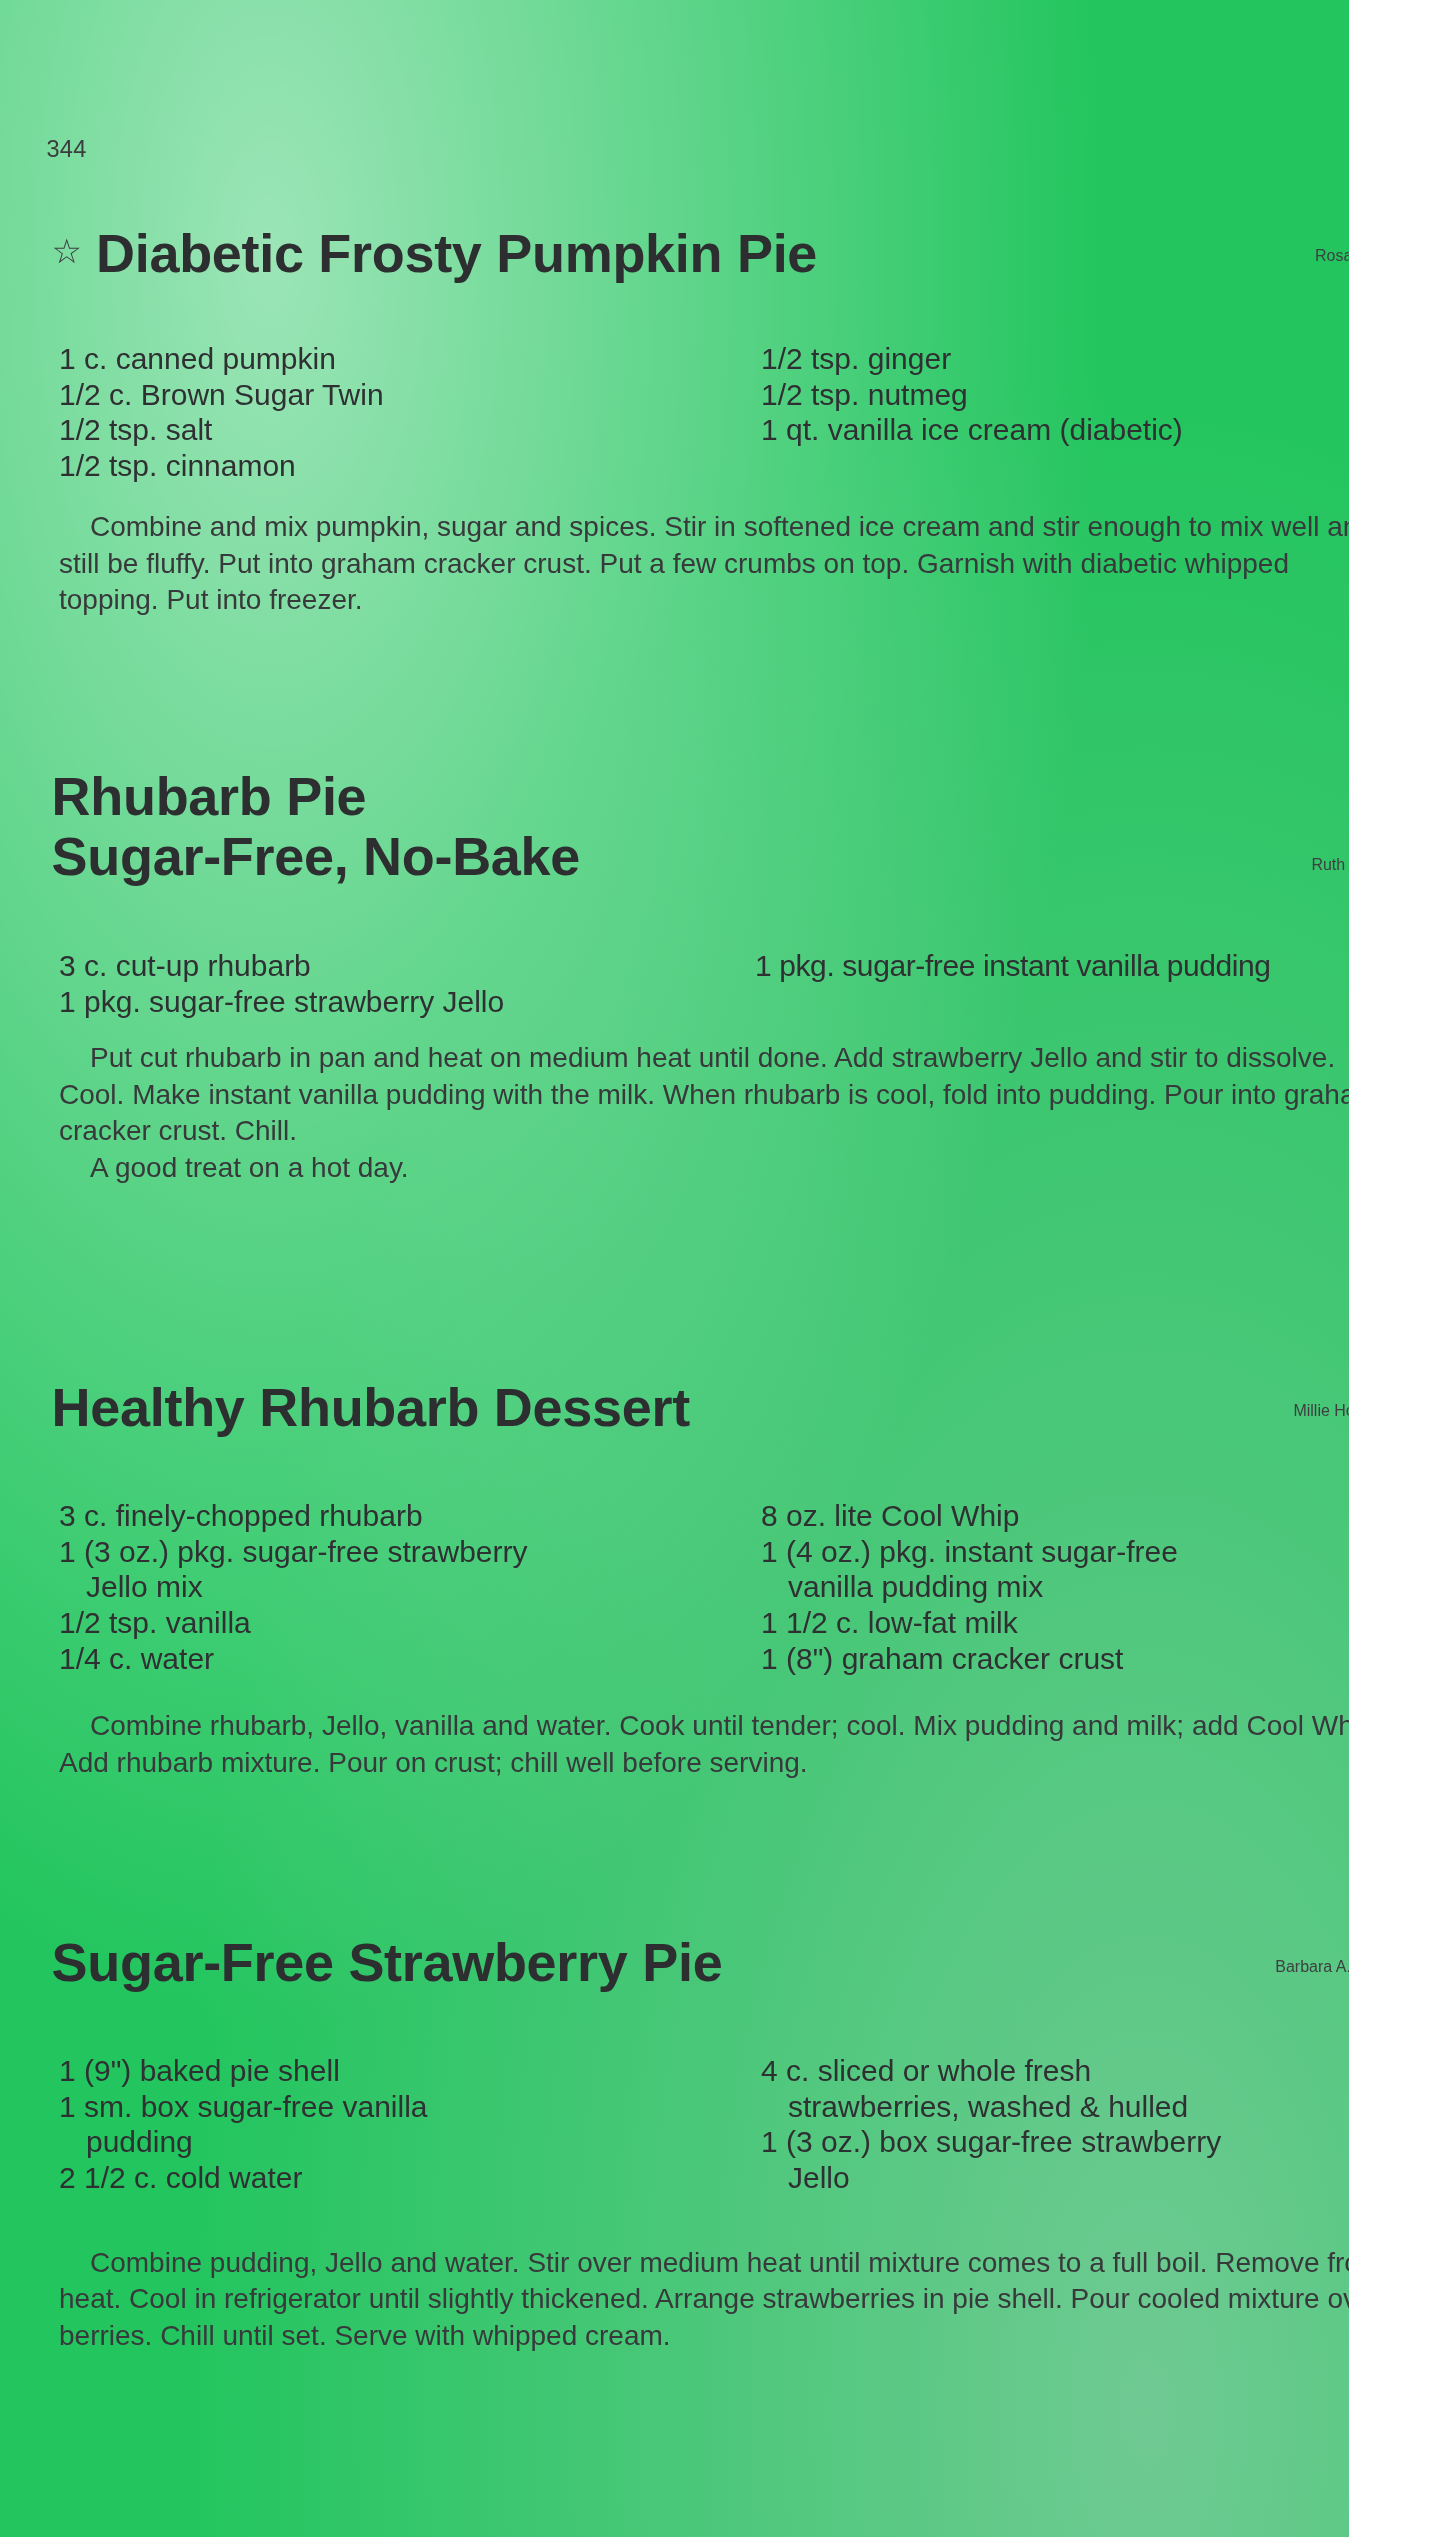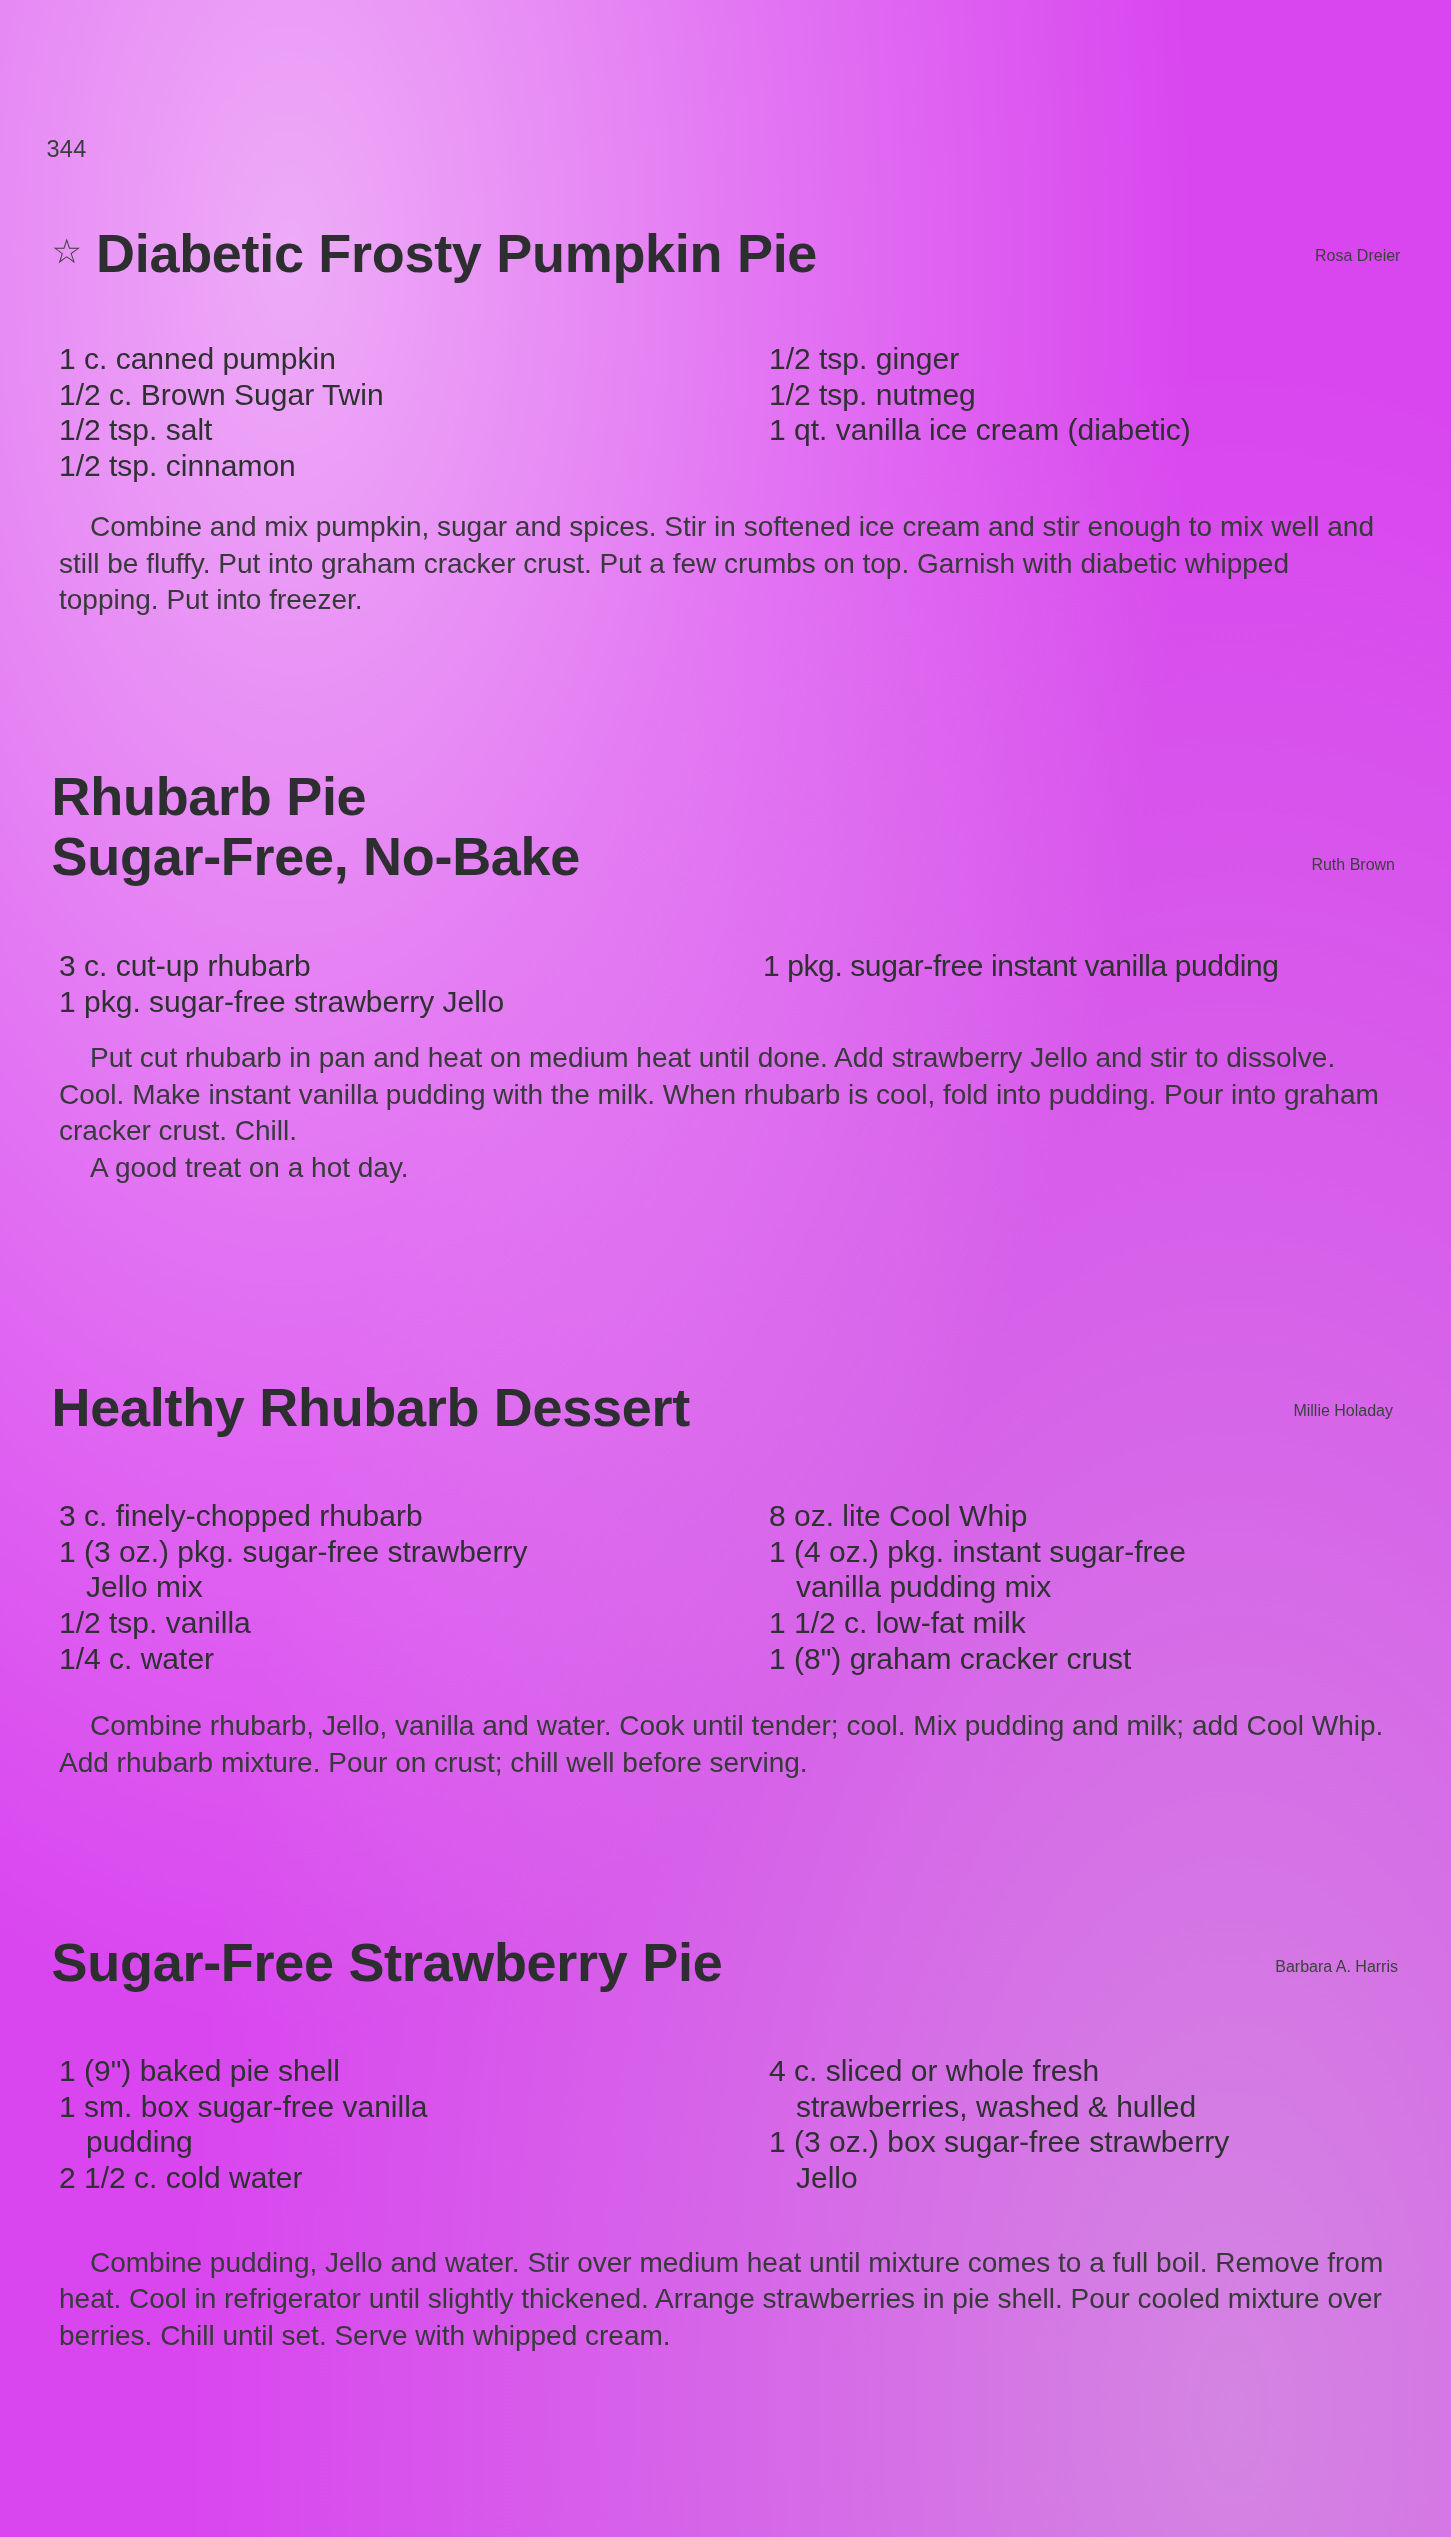--- a/index.html
+++ b/index.html
@@ -5,23 +5,23 @@
   html, body {
     margin: 0;
     padding: 0;
     background: #ffffff;
   }
   body {
     font-family: "Liberation Sans", sans-serif;
   }
   .page {
     position: relative;
-    width: 1451px;
+    width: 1349px;
     height: 2538px;
-    background: #d946ef;
+    background: #22c55e;
     box-sizing: border-box;
     overflow: hidden;
   }
   
   .page::before {
     content: "";
     position: absolute;
     inset: 0;
     background:
       radial-gradient(ellipse at 20% 10%, rgba(255,255,255,0.55) 0%, rgba(255,255,255,0) 55%),
@@ -86,21 +86,21 @@
   
   .ingredients {
     position: relative;
     width: 1390px;
   }
   .col {
     position: absolute;
     top: 0;
   }
   .col.left { left: 28px; width: 683px; }
-  .col.right { left: 730px; width: 660px; margin-left: 8px; }
+  .col.right { left: 730px; width: 660px; }
   .ing {
     font-size: 30px;
     font-weight: normal;
     color: #2e3032;
     line-height: 1.19;
     white-space: pre;
   }
   .ing.cont { padding-left: 27px; }
 
   

